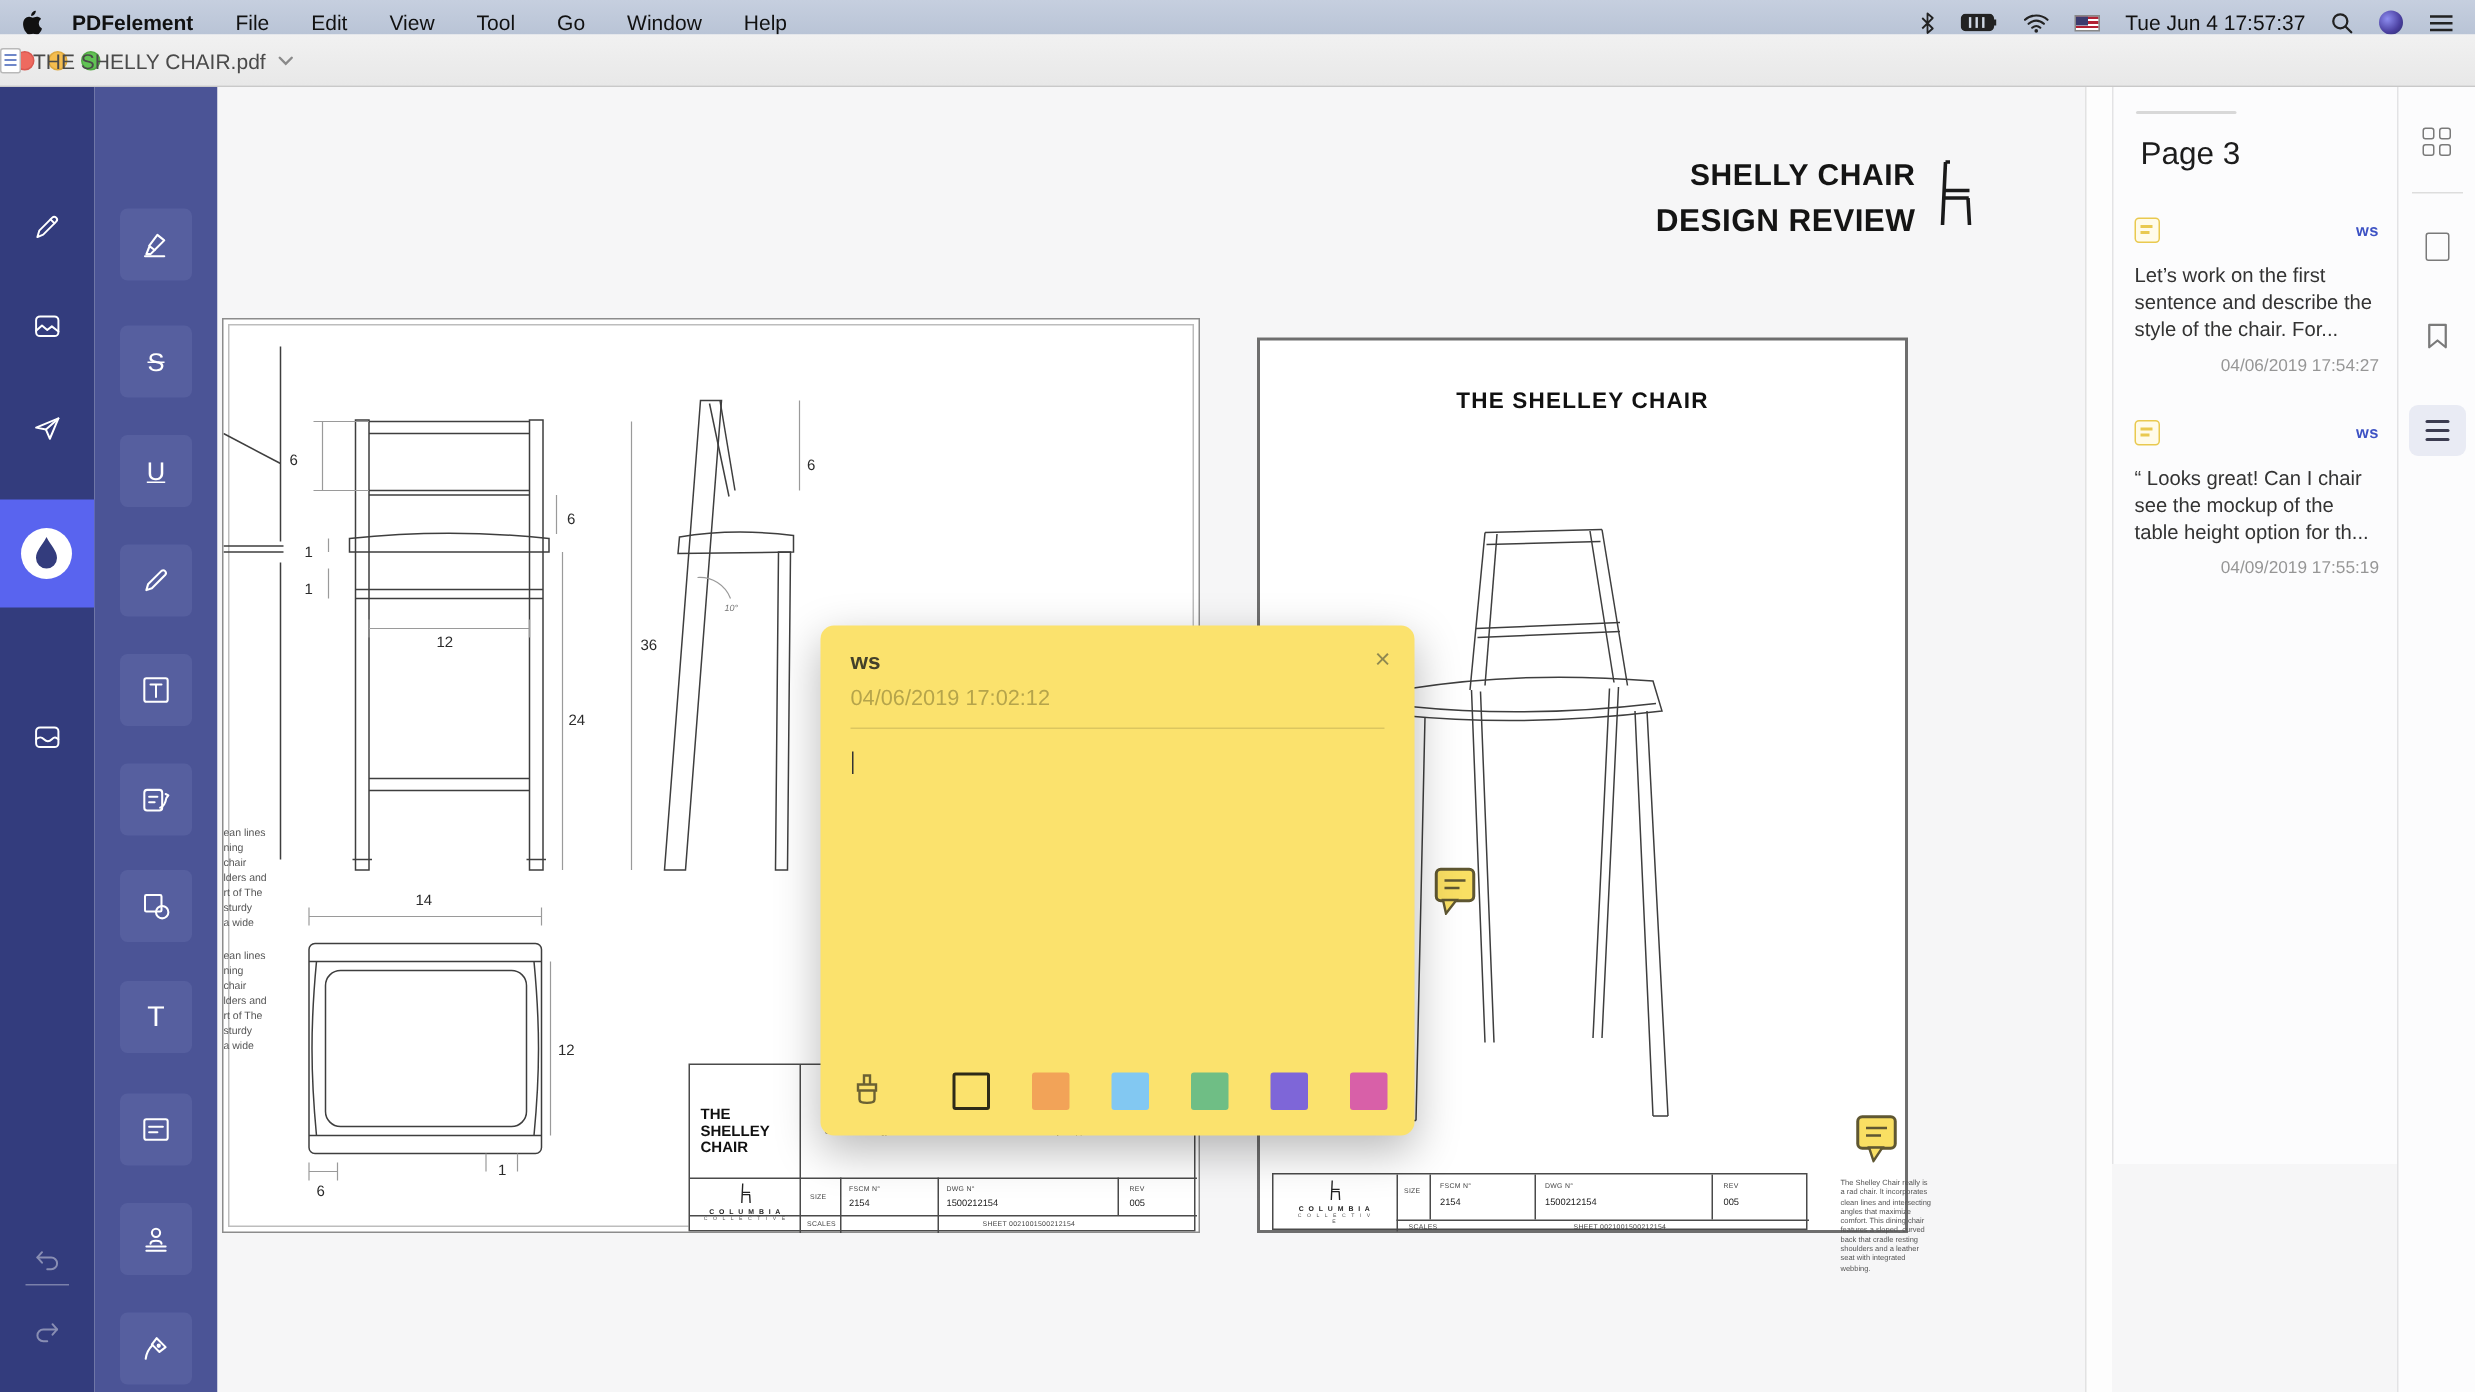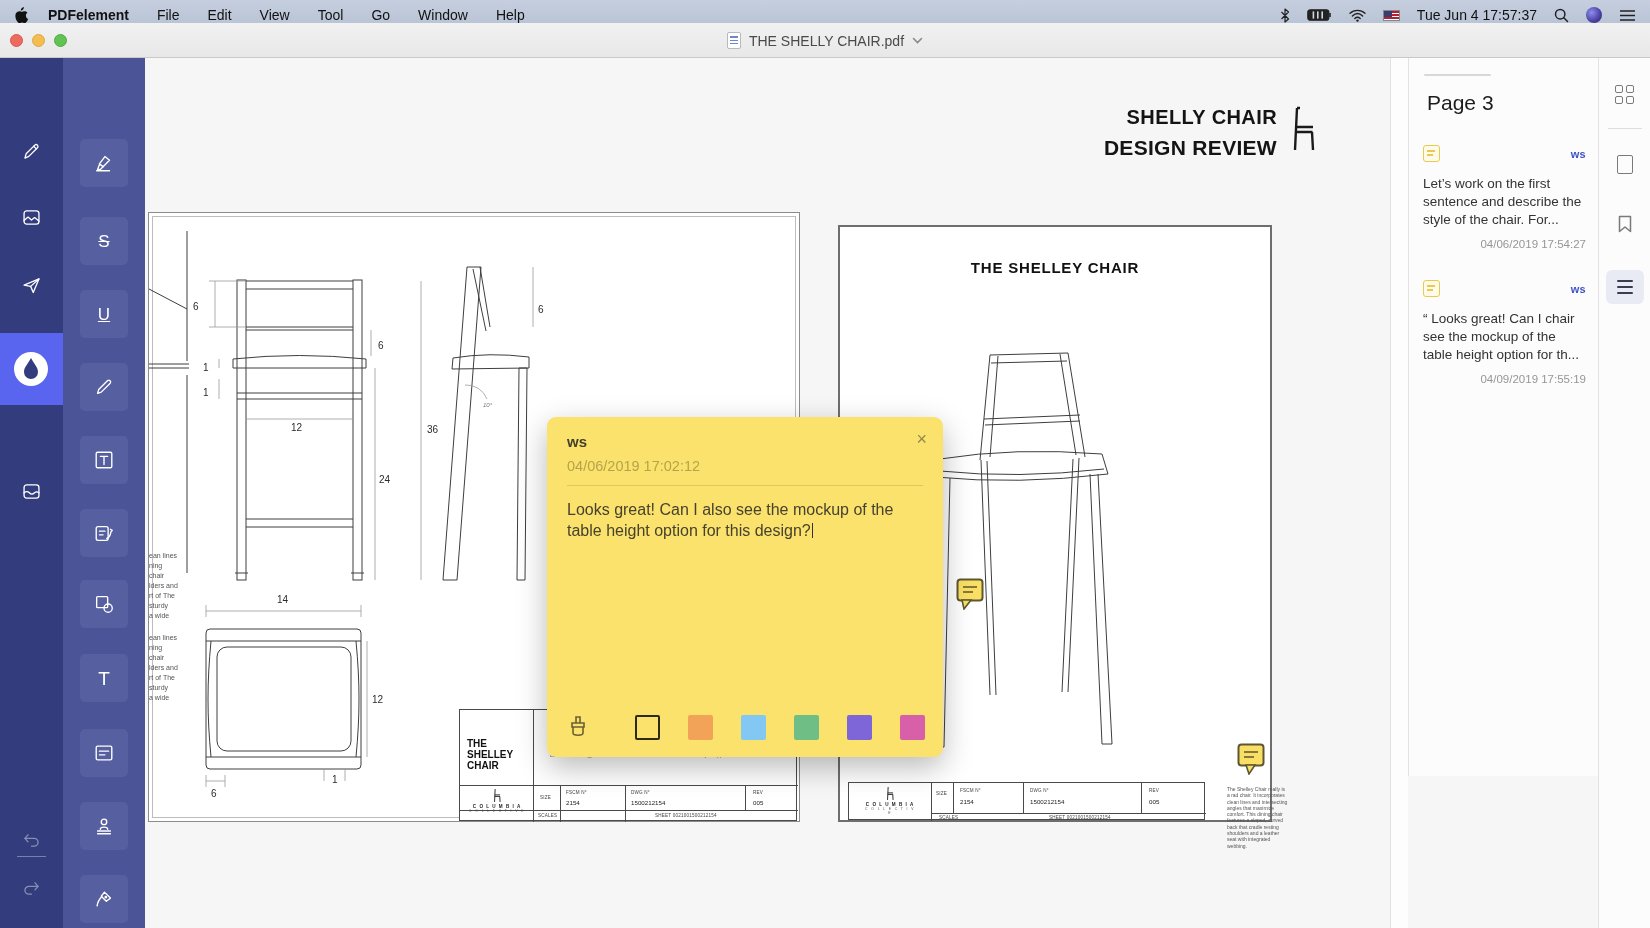--- a/index.html
+++ b/index.html
@@ -24,21 +24,21 @@
 
   
   .titlebar { position:absolute; top:23px; left:0; width:1650px; height:35px;
     background:linear-gradient(#f1f1f1,#e8e8e8); border-bottom:1px solid #c9c9c9; }
   .lights { position:absolute; left:10px; top:34px-23px; top:11px; display:flex; gap:9px; }
   .light { width:13px; height:13px; border-radius:50%; }
   .light.red { background:#ee6a5f; border:0.5px solid #d95850; }
   .light.yellow { background:#f5bd4f; border:0.5px solid #dda83e; }
   .light.green { background:#61c354; border:0.5px solid #52ab44; }
   .tb-center { position:absolute; left:0; right:0; top:0; height:35px; display:flex;
-    align-items:center; justify-content:center; gap:8px; color:#4a4a4a; font-size:14px; }
+    align-items:center; justify-content:flex-start; gap:8px; color:#4a4a4a; font-size:14px; }
   .doc-ico { width:14px; height:17px; background:#fff; border:1px solid #b9b9b9; border-radius:2px; position:relative; }
   .doc-ico::after { content:""; position:absolute; left:2px; top:3px; width:8px; height:8px;
     background:repeating-linear-gradient(#6f87c9 0 1.5px, #fff 1.5px 3.5px); }
 
   
   .rail-dark { position:absolute; left:0; top:58px; width:63px; height:870px; background:#333c7d; }
   .rd-ico { position:absolute; left:21px; width:21px; height:21px; }
   .rd-ico svg { width:21px; height:21px; stroke:#fff; stroke-width:1.5; fill:none; stroke-linecap:round; stroke-linejoin:round; }
   .active-tile { position:absolute; left:0; top:275px; width:63px; height:72px; background:#5964ef; }
   .active-circle { position:absolute; left:14px; top:19px; width:34px; height:34px; border-radius:50%; background:#fff; }
@@ -527,21 +527,21 @@
           <path d="M7 9 H21 M7 14 H17" stroke="#5f5732" stroke-width="1.6" fill="none"></path>
           <polygon points="9,22 18,22 12,31" fill="#f9df63" stroke="#5f5732" stroke-width="1.6"></polygon>
         </svg>
     </span>
 
     <div class="sticky">
       <div class="sn-author">ws</div>
       <span class="sn-close">×</span>
       <div class="sn-date">04/06/2019 17:02:12</div>
       <div class="sn-divider"></div>
-      <div class="sn-body"><span>Looks great! Can I also see the mockup of the table height option for this design?</span><span class="caret"></span></div>
+      <div class="sn-body"><span class="caret"></span></div>
       <div class="sn-footer">
         <span class="brush">
           <svg width="24" height="26" viewBox="0 0 24 26">
               <path d="M10 2 h4 v6 h-4 z M6 8 h12 v4 H6 z M7 12 h10 v6 c0 3 -10 3 -10 0 z"></path>
             </svg>
         </span>
         <div class="swatches">
           <span class="swatch outline" style="background: transparent;"></span>
           <span class="swatch" style="background: rgb(242, 163, 88);"></span>
           <span class="swatch" style="background: rgb(130, 200, 242);"></span>

